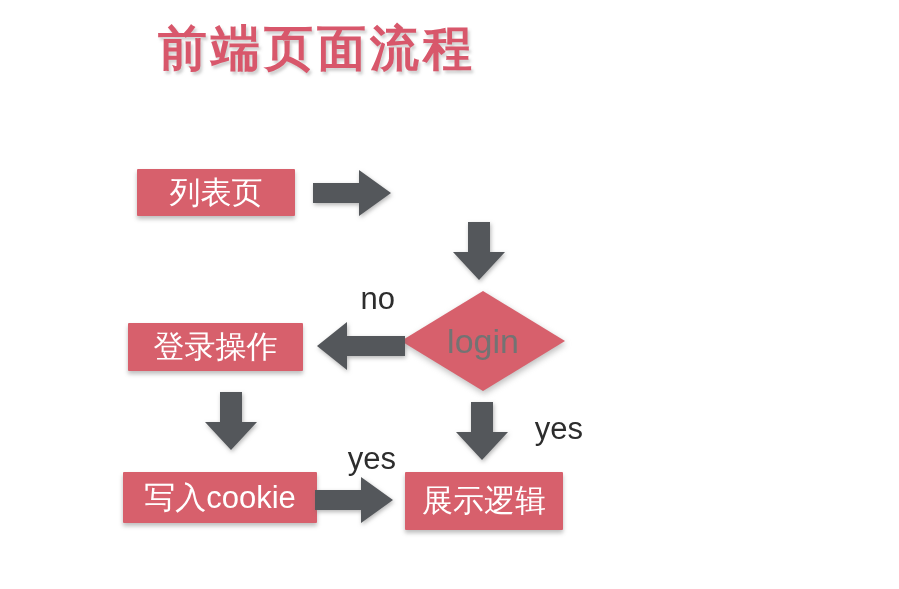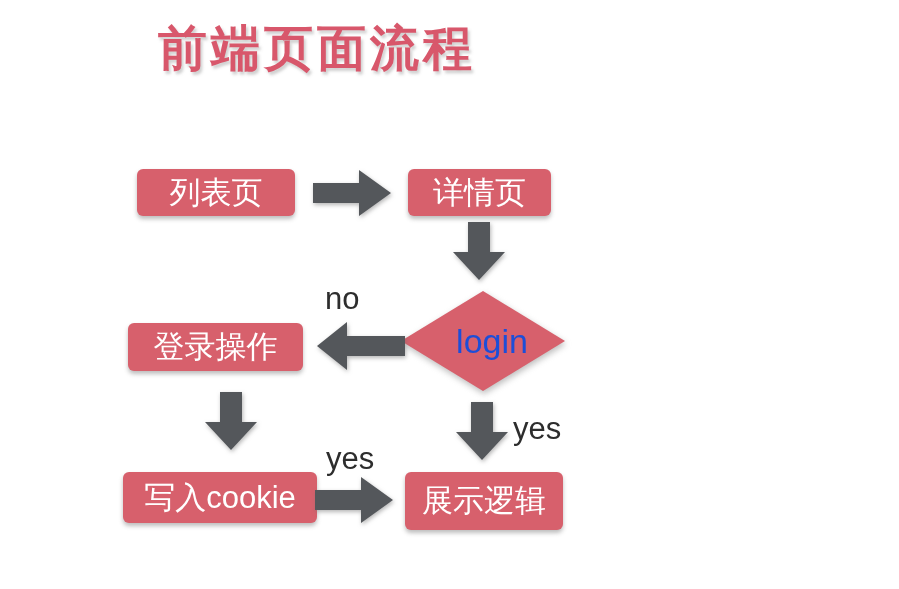--- a/index.html
+++ b/index.html
@@ -24,21 +24,21 @@
     white-space: nowrap;
     margin-top: 6px;
   }
   .node {
     position: absolute;
     display: flex;
     align-items: center;
     justify-content: center;
     background: #d7606c;
     color: #ffffff;
-    border-radius: 6px;
+    border-radius: 1px;
     font-size: 31px;
     box-shadow: 0 3px 4px rgba(110,110,110,0.45);
     white-space: nowrap;
   }
   .node-list-page     { left: 137px; top: 169px; width: 158px; height: 47px; }
   .node-detail-page   { left: 408px; top: 169px; width: 143px; height: 47px; }
   .node-login-action  { left: 128px; top: 323px; width: 175px; height: 48px; }
   .node-write-cookie  { left: 123px; top: 472px; width: 194px; height: 51px; }
   .node-display-logic { left: 405px; top: 472px; width: 158px; height: 58px; }
   .arrow {
@@ -54,54 +54,51 @@
   .diamond-wrap {
     position: absolute;
     left: 401px;
     top: 291px;
     width: 164px;
     height: 100px;
     filter: drop-shadow(1px 3px 3px rgba(110,110,110,0.45));
   }
   .diamond-label {
     position: absolute;
-    left: 9px; top: 0;
+    left: 0; top: 0;
     width: 100%; height: 100%;
     display: flex;
     align-items: center;
     justify-content: center;
-    color: #1d4ed8;
+    color: #737373;
     font-size: 34px;
   }
   .edge-label {
     position: absolute;
     width: 70px;
-    text-align: left;
+    text-align: right;
     font-size: 31px;
     color: #2d2d2d;
     white-space: nowrap;
   }
   .label-no         { left: 325px; top: 281px; }
   .label-cookie-yes { left: 326px; top: 441px; }
   .label-login-yes  { left: 513px; top: 411px; }
 </style>
 </head>
 <body>
 
 <div class="canvas">
 
   <div class="title">前端页面流程</div>
 
   <div class="node node-list-page">
     <span>列表页</span>
   </div>
 
-  <div class="node node-detail-page">
-    <span>详情页</span>
-  </div>
 
   <div class="node node-write-cookie">
     <span>写入cookie</span>
   </div>
 
   <div class="node node-login-action">
     <span>登录操作</span>
   </div>
 
   <div class="node node-display-logic">

